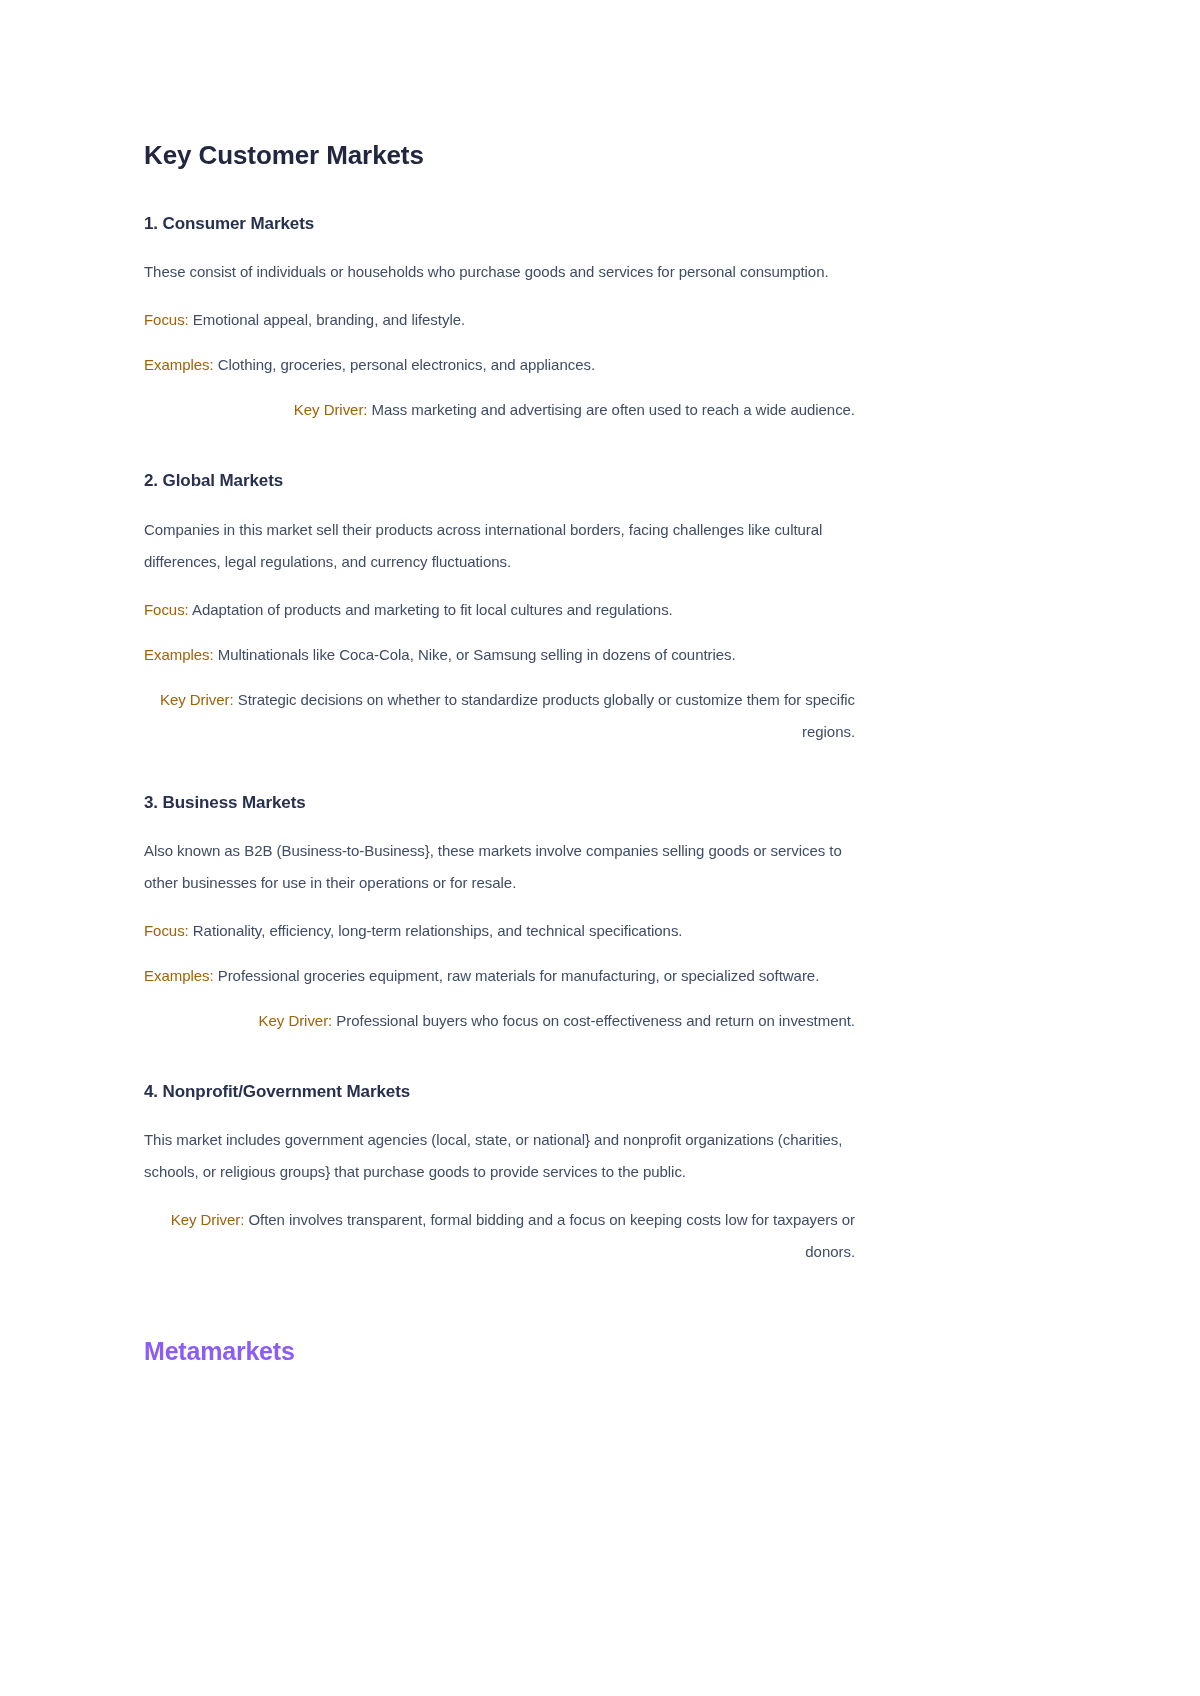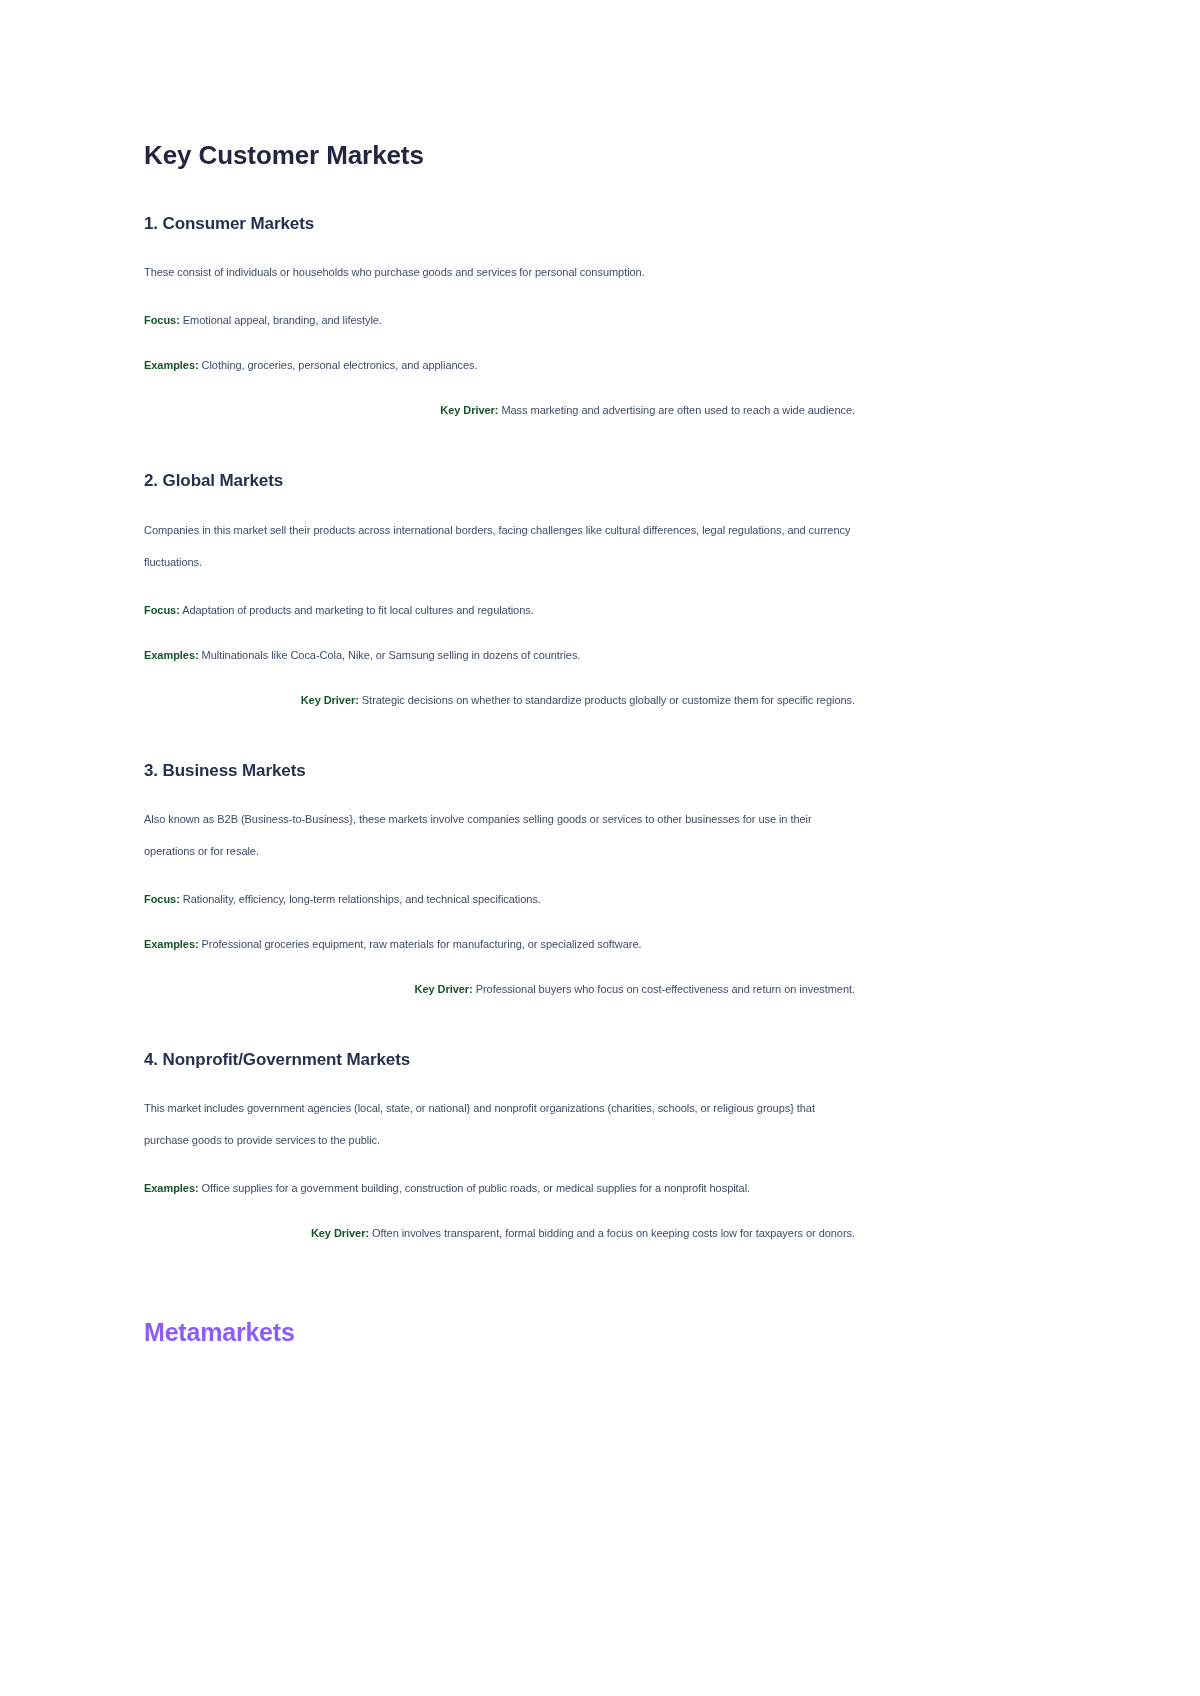--- a/index.html
+++ b/index.html
@@ -38,33 +38,33 @@
   }
   .section-heading {
     font-size: 17px;
     font-weight: 700;
     color: #27304f;
     margin: 0 0 22px 0;
     line-height: 1.25;
     letter-spacing: -0.1px;
   }
   .para {
-    font-size: 11px;
+    font-size: 15px;
     color: #3f4c66;
     line-height: 32px;
     margin: 0 0 13px 0;
     letter-spacing: -0.05px;
   }
   .para:last-child {
     margin-bottom: 0;
     text-align: right;
   }
   .lbl {
-    font-weight: 700;
-    color: #14532d;
+    font-weight: 400;
+    color: #a16207;
   }
   .sub-title {
     font-size: 25px;
     font-weight: 700;
     color: #8b5cf6;
     margin: 68px 0 0 0;
     line-height: 1.2;
     letter-spacing: -0.2px;
   }
   .intro-para {
@@ -98,19 +98,18 @@
     <h2 class="section-heading">3. Business Markets</h2>
     <p class="para intro-para">Also known as B2B (Business-to-Business}, these markets involve companies selling goods or services to other businesses for use in their operations or for resale.</p>
     <p class="para"><span class="lbl">Focus:</span><span> Rationality, efficiency, long-term relationships, and technical specifications.</span></p>
     <p class="para"><span class="lbl">Examples:</span><span> Professional groceries equipment, raw materials for manufacturing, or specialized software.</span></p>
     <p class="para"><span class="lbl">Key Driver:</span><span> Professional buyers who focus on cost-effectiveness and return on investment.</span></p>
   </div>
 
   <div class="section">
     <h2 class="section-heading">4. Nonprofit/Government Markets</h2>
     <p class="para intro-para">This market includes government agencies (local, state, or national} and nonprofit organizations (charities, schools, or religious groups} that purchase goods to provide services to the public.</p>
-    <p class="para"><span class="lbl">Examples:</span><span> Office supplies for a government building, construction of public roads, or medical supplies for a nonprofit hospital.</span></p>
     <p class="para"><span class="lbl">Key Driver:</span><span> Often involves transparent, formal bidding and a focus on keeping costs low for taxpayers or donors.</span></p>
   </div>
 
   <h1 class="sub-title">Metamarkets</h1>
 
 </div>
 
 </body></html>

